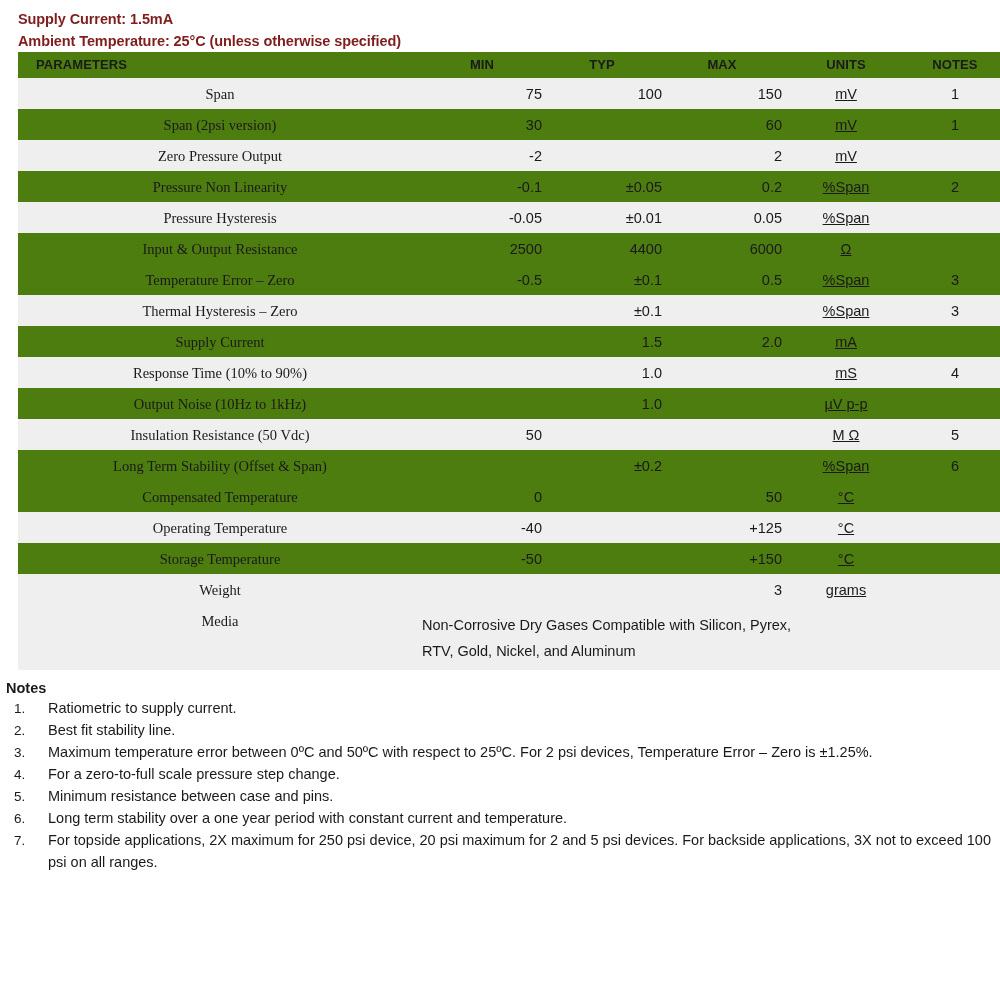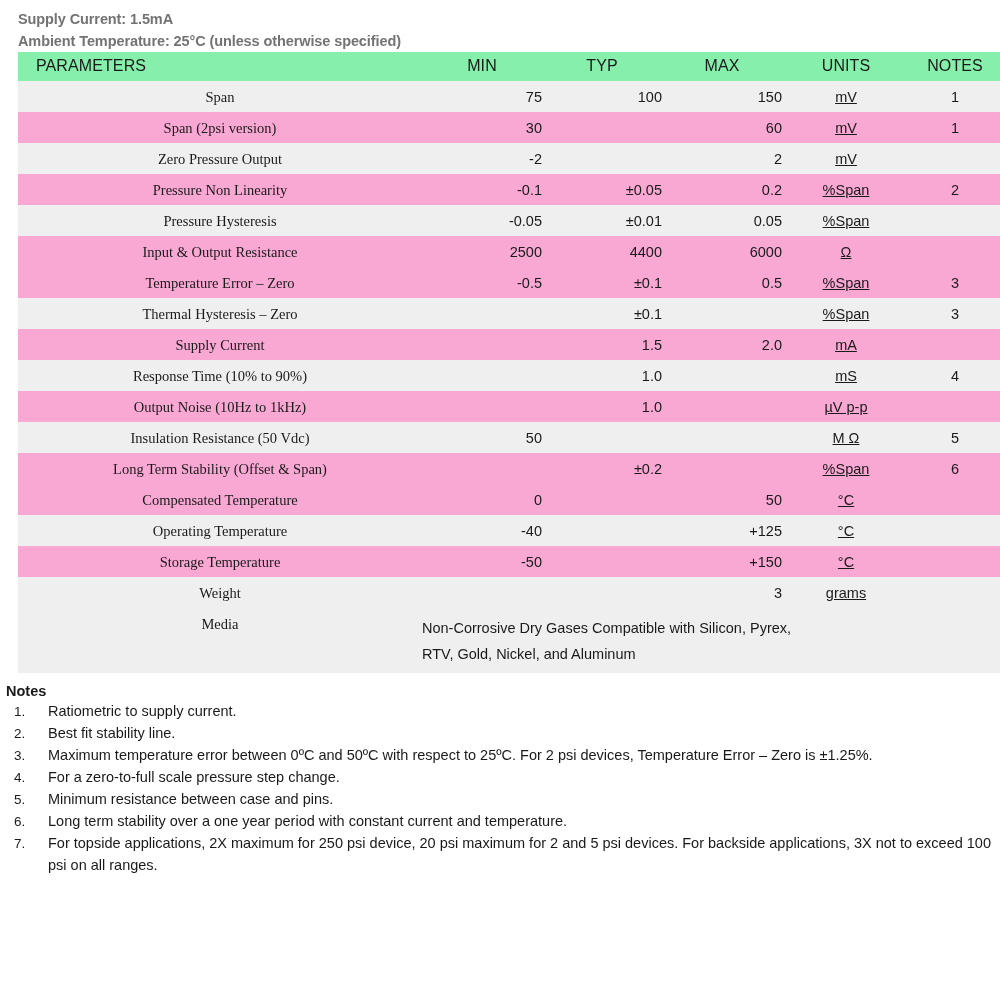--- a/index.html
+++ b/index.html
@@ -26,21 +26,21 @@
 
   
   .conditions {
     padding: 8px 0 0 18px;
   }
   .cond-line {
     font-size: 14.5px;
     font-weight: bold;
     line-height: 22px;
     letter-spacing: -0.1px;
-    color: #737373;
+    color: #7f1d1d;
     white-space: nowrap;
   }
 
   
   .spec-table-wrap {
     margin-left: 18px;
     width: 982px;
   }
   table.spec {
     border-collapse: collapse;
@@ -49,24 +49,24 @@
     font-size: 14.5px;
   }
   table.spec col.c-param  { width: 404px; }
   table.spec col.c-min    { width: 120px; }
   table.spec col.c-typ    { width: 120px; }
   table.spec col.c-max    { width: 120px; }
   table.spec col.c-units  { width: 128px; }
   table.spec col.c-notes  { width: 90px; }
 
   table.spec thead th {
-    font-weight: normal;
-    font-size: 16px;
+    font-weight: bold;
+    font-size: 13px;
     padding: 5px 0 6px 0;
-    background: #86efac;
+    background: #4d7c0f;
     border: 0;
     letter-spacing: 0.1px;
   }
   table.spec thead th.h-param {
     text-align: left;
     padding-left: 18px;
   }
   table.spec thead th.h-num { text-align: center; }
   table.spec thead th.h-notes {
     text-align: center;
@@ -91,21 +91,21 @@
   td.notes { text-align: center; }
 
   
   td.wide {
     text-align: left;
     padding-left: 10px;
   }
   td.wide .ln { display: block; line-height: 26px; }
 
   tr.stripe td { background: #efefef; }
-  tr.plain  td { background: #f9a8d4; }
+  tr.plain  td { background: #4d7c0f; }
 
   
   .notes-block {
     margin-top: 10px;
     padding-left: 6px;
   }
   .notes-title {
     font-size: 14.5px;
     font-weight: bold;
     margin: 0 0 2px 0;

